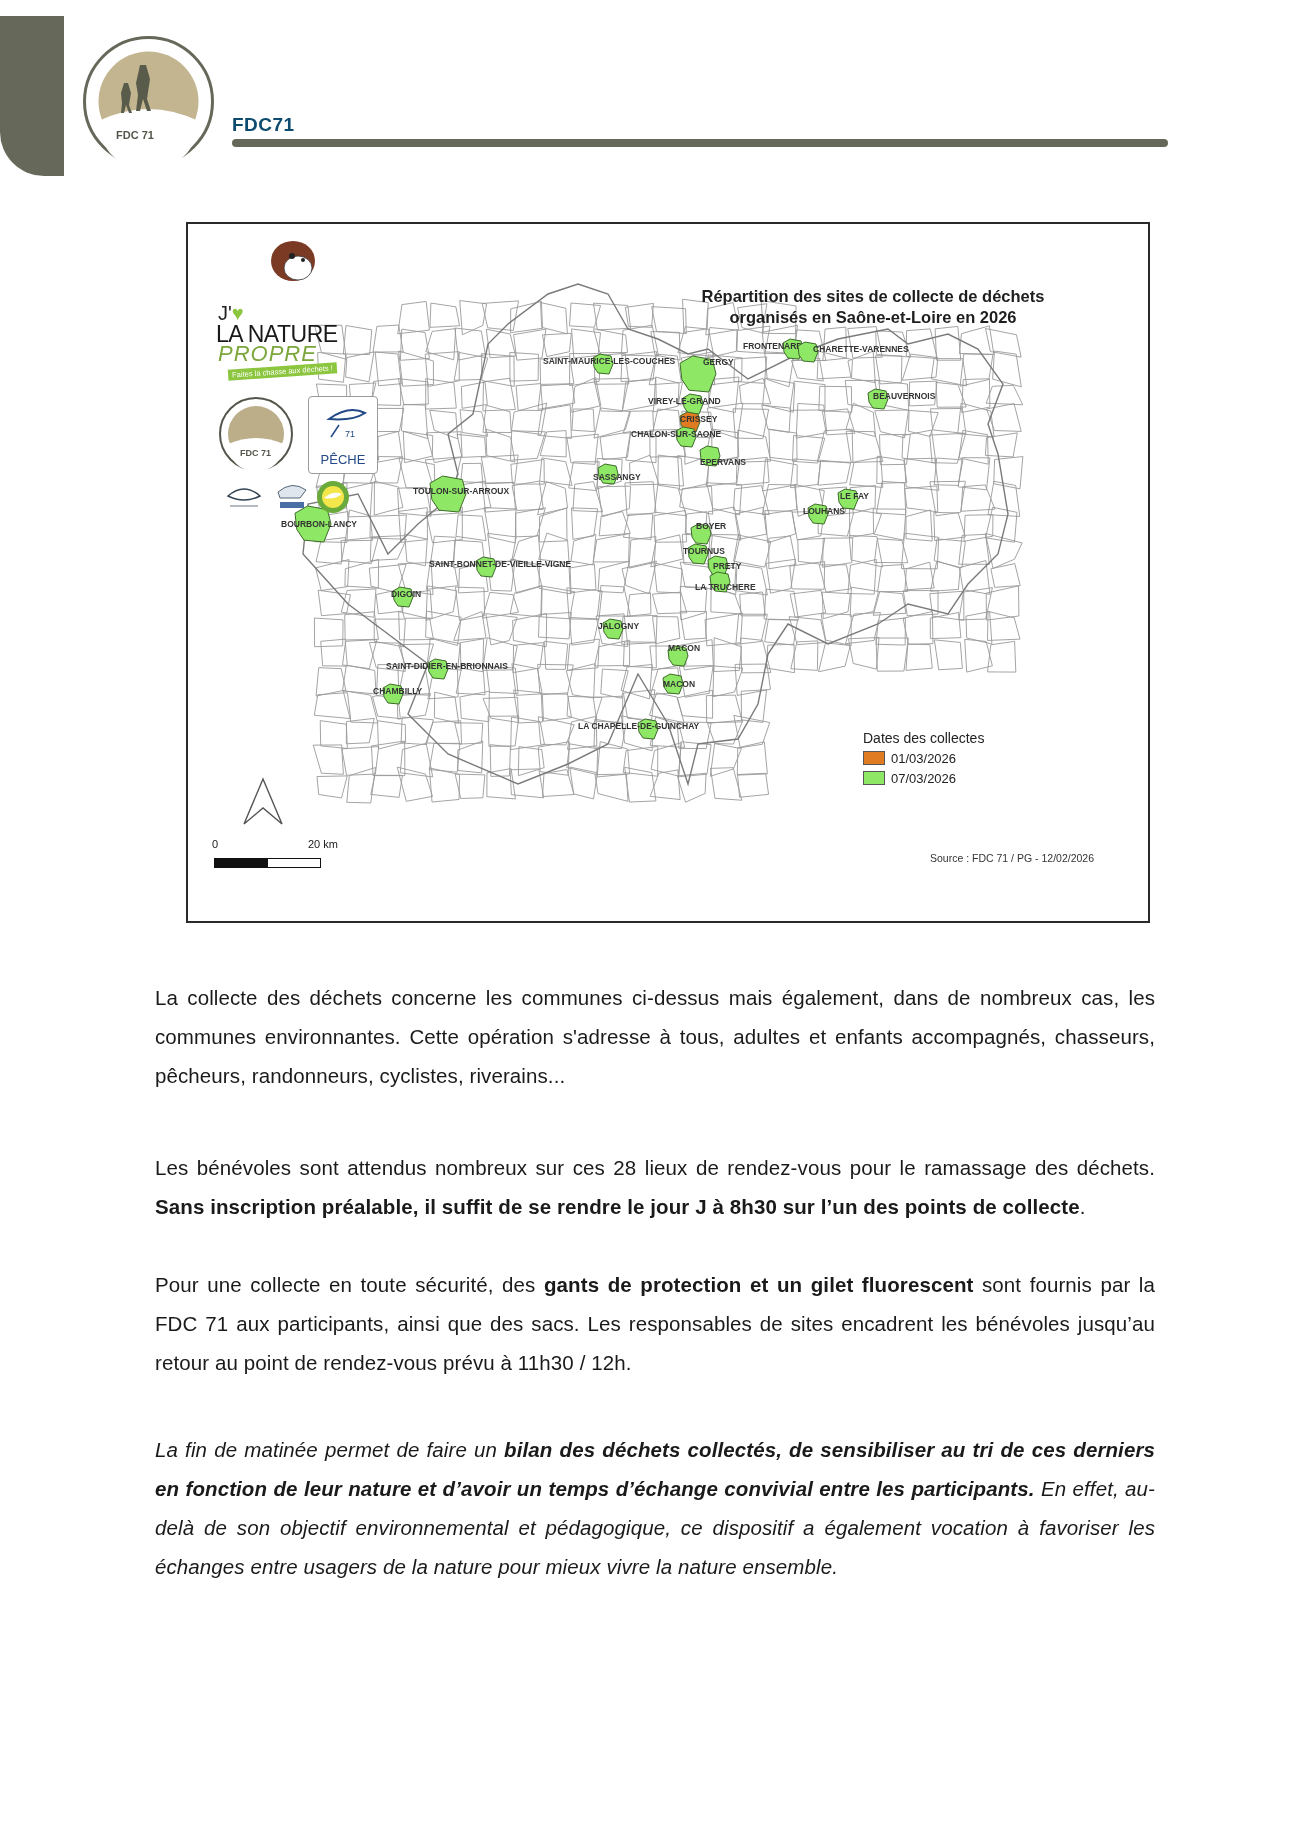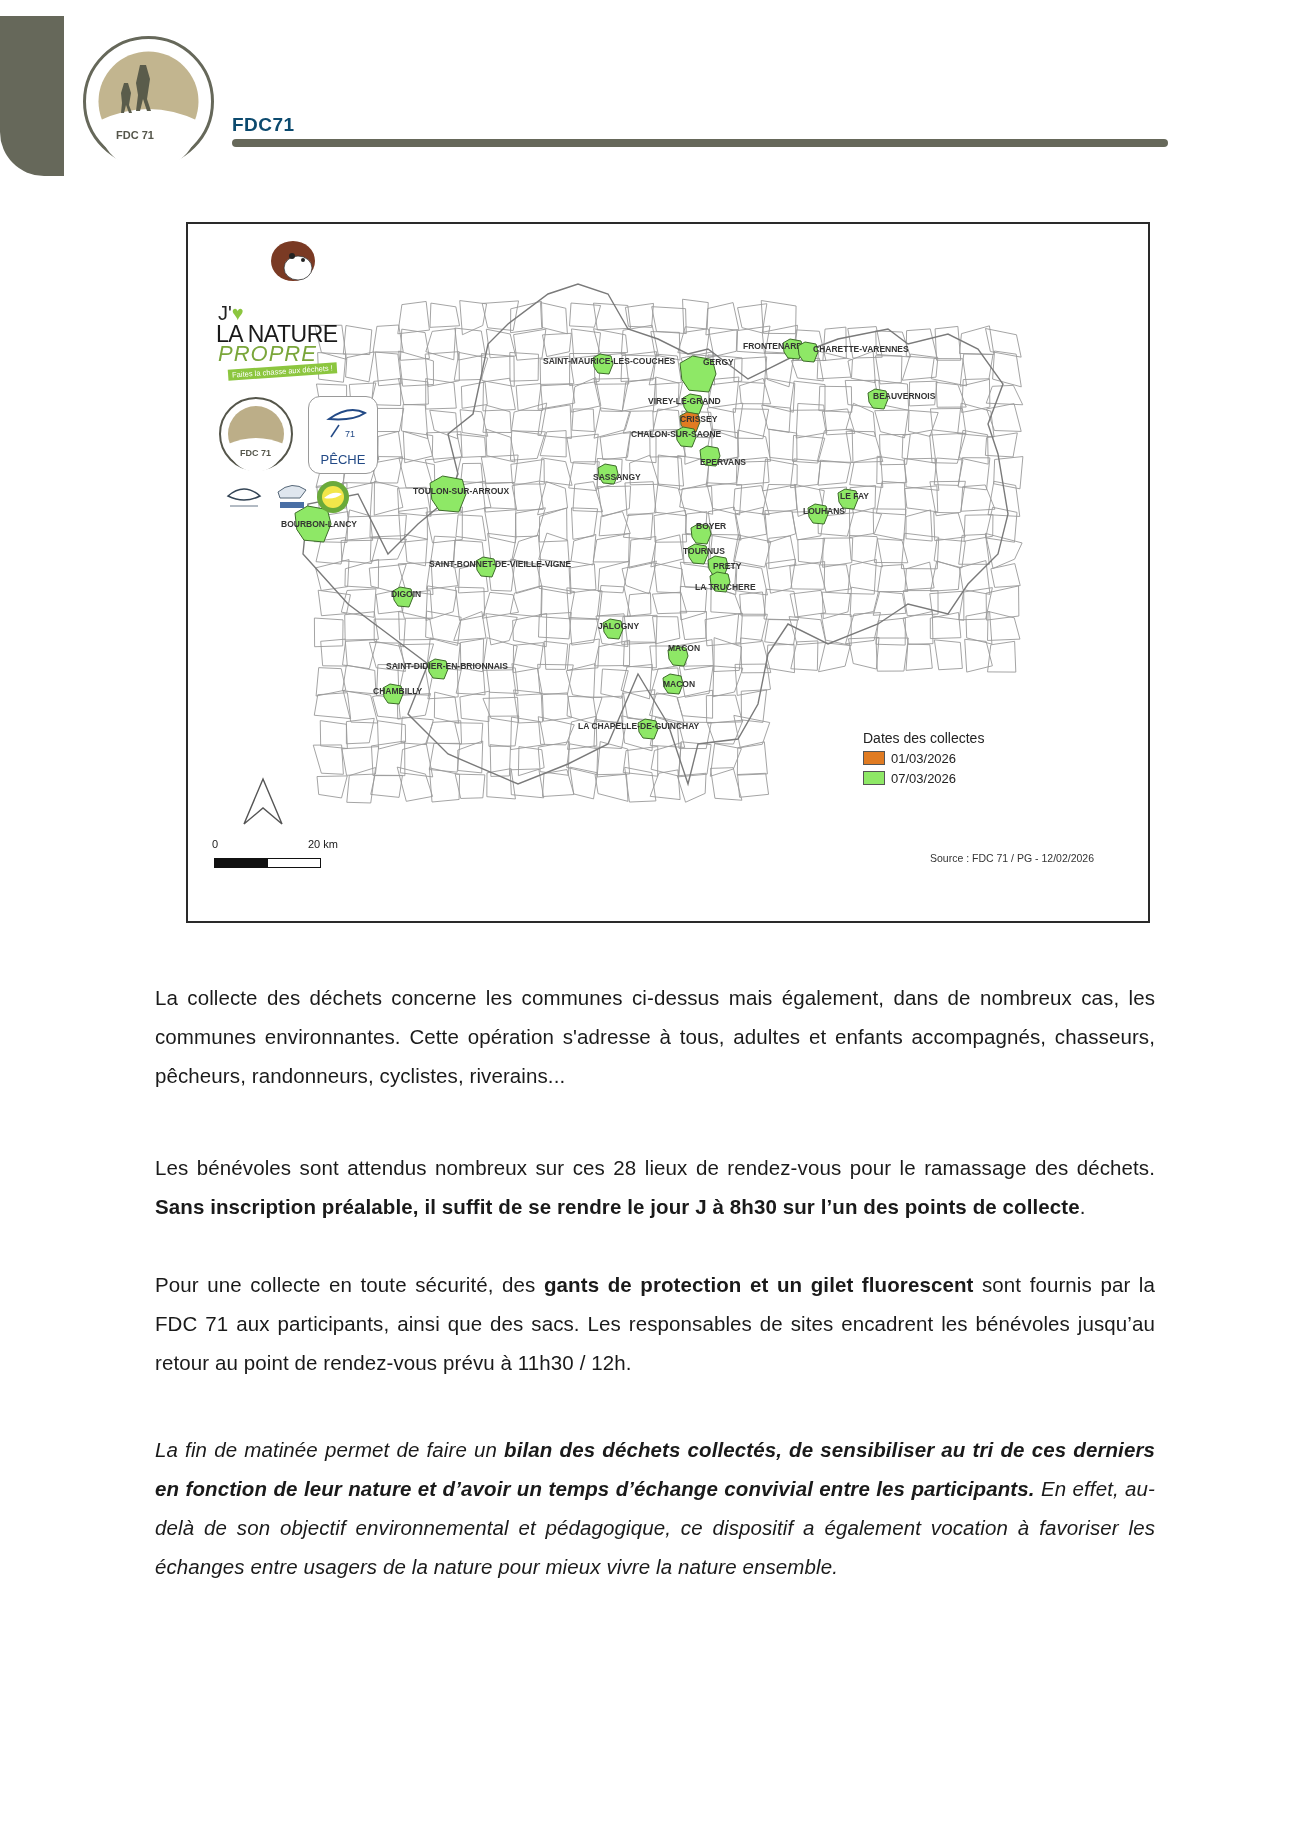--- a/index.html
+++ b/index.html
@@ -11,21 +11,21 @@
 
   .map-frame { position:absolute; left:186px; top:222px; width:960px; height:697px; border:2px solid #2a2a2a; background:#fff; }
   .map-svg { position:absolute; left:0; top:0; width:960px; height:697px; }
   .map-title { position:absolute; left:450px; top:62px; width:470px; text-align:center; font-weight:bold; font-size:16.5px; line-height:21px; color:#1e1e1e; }
   .commune-label { font-family:"Liberation Sans", sans-serif; font-size:8.5px; font-weight:bold; fill:#333; }
   .jaime { position:absolute; left:30px; top:78px; font-size:20px; color:#222; }
   .heart { color:#8cc63f; }
   .la-nature { position:absolute; left:28px; top:97px; font-size:23px; color:#1a1a1a; letter-spacing:-0.5px; }
   .propre { position:absolute; left:30px; top:117px; font-size:22px; color:#7aa63a; font-style:italic; letter-spacing:1px; }
   .tagline { position:absolute; left:40px; top:142px; font-size:7.5px; color:#fff; background:#8cc63f; padding:1px 4px; transform:rotate(-4deg); }
-  .peche-box { position:absolute; left:120px; top:172px; width:68px; height:76px; border:1px solid #9a9a9a; border-radius:12px; background:#fff; }
+  .peche-box { position:absolute; left:120px; top:172px; width:68px; height:76px; border:1px solid #9a9a9a; border-radius:4px; background:#fff; }
   .peche-label { position:absolute; left:0; right:0; bottom:6px; text-align:center; font-size:13px; color:#234a86; }
 
   .legend { position:absolute; left:675px; top:506px; }
   .legend-title { font-size:14px; color:#222; margin-bottom:2px; }
   .legend-item { display:flex; align-items:center; font-size:13px; color:#222; height:20px; }
   .swatch { width:20px; height:12px; border:1px solid #555; margin-right:6px; }
   .source { position:absolute; left:742px; top:628px; font-size:10.5px; color:#333; }
 
   .text { position:absolute; left:155px; width:1000px; font-size:20.5px; line-height:39px; color:#1a1a1a; text-align:justify; letter-spacing:0.1px; }
   .text b { font-weight:bold; }
@@ -522,20 +522,24 @@
         <text x="475" y="463" class="commune-label">MACON</text>
         <path d="M240 439 L247 435 L258 437 L260 445 L256 455 L245 454 L241 448 Z" fill="#8ee866" stroke="#3d6b2a" stroke-width="1"></path>
         <text x="198" y="445" class="commune-label">SAINT-DIDIER-EN-BRIONNAIS</text>
         <path d="M195 464 L202 460 L213 462 L215 470 L211 480 L200 479 L196 473 Z" fill="#8ee866" stroke="#3d6b2a" stroke-width="1"></path>
         <text x="185" y="470" class="commune-label">CHAMBILLY</text>
         <path d="M450 499 L457 495 L468 497 L470 505 L466 515 L455 514 L451 508 Z" fill="#8ee866" stroke="#3d6b2a" stroke-width="1"></path>
         <text x="390" y="505" class="commune-label">LA CHAPELLE-DE-GUINCHAY</text>
       </g>
   </svg>
 
+  <div class="map-title">
+    <div>Répartition des sites de collecte de déchets</div>
+    <div>organisés en Saône-et-Loire en 2026</div>
+  </div>
 
   <svg style="position:absolute;left:70px;top:2px;" width="70" height="70" viewBox="0 0 70 70">
     <ellipse cx="35" cy="35" rx="22" ry="20" fill="#7a3a24"></ellipse>
     <ellipse cx="40" cy="42" rx="14" ry="12" fill="#fff" stroke="#333" stroke-width="0.8"></ellipse>
     <circle cx="34" cy="30" r="3" fill="#222"></circle>
     <circle cx="45" cy="34" r="2" fill="#222"></circle>
   </svg>
   <div class="jaime"><span>J'</span><span class="heart">♥</span></div>
   <div class="la-nature">LA NATURE</div>
   <div class="propre">PROPRE</div>

